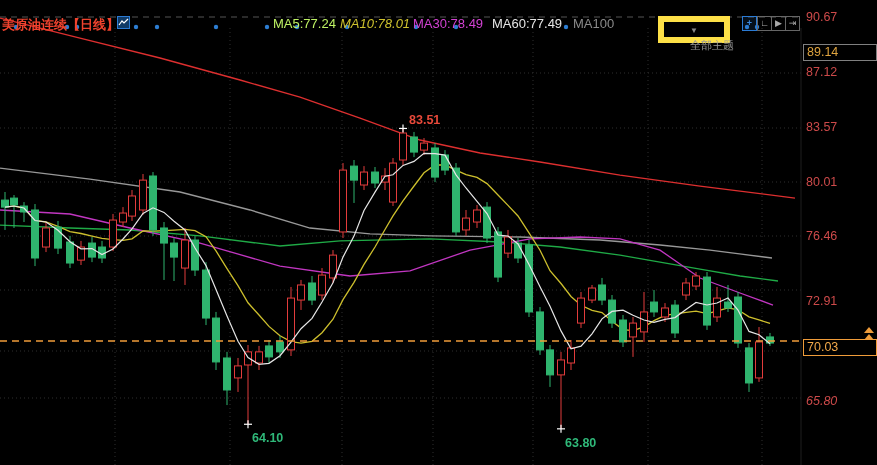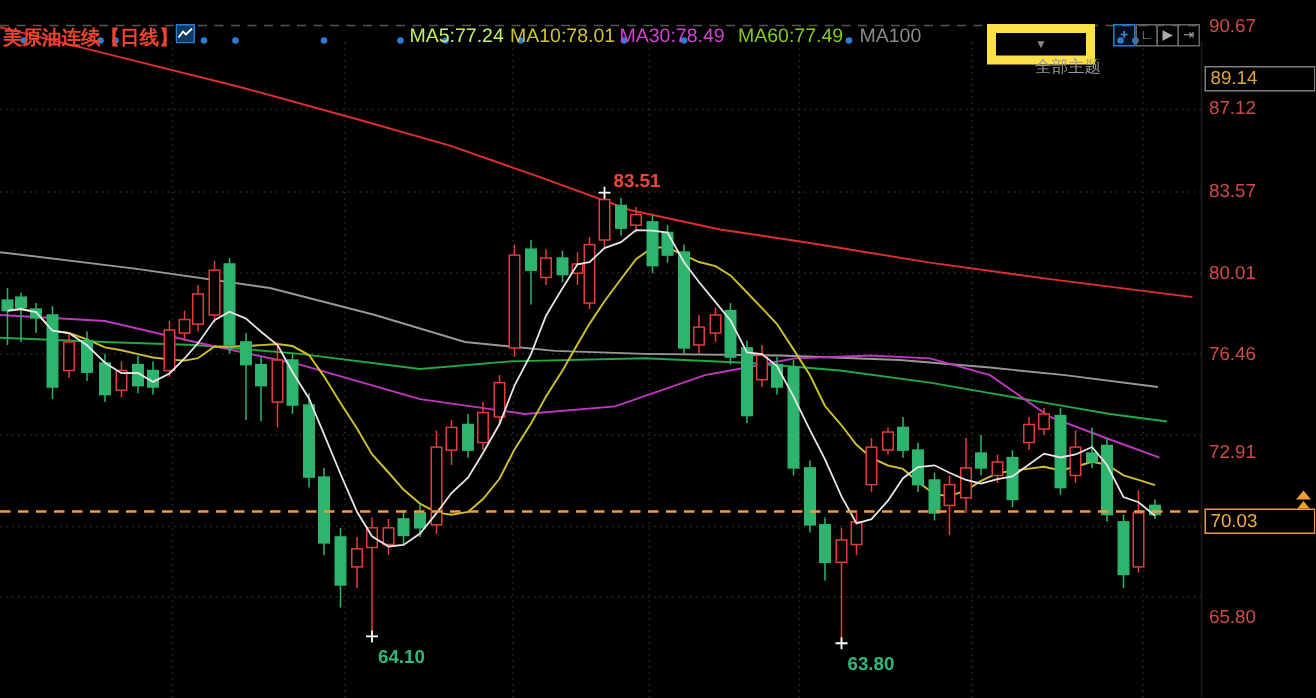--- a/index.html
+++ b/index.html
@@ -5,23 +5,23 @@
   html,body{margin:0;padding:0;background:#000;}
   .app{position:relative;width:877px;height:465px;background:#000;overflow:hidden;
        font-family:"Liberation Sans",sans-serif;}
   #chart{position:absolute;left:0;top:0;}
   .header{position:absolute;left:0;top:0;width:877px;height:24px;z-index:6;font-size:13px;white-space:nowrap;}
   .header span{position:absolute;top:16px;}
   .t-title{left:2px;color:#f0432e;font-weight:bold;font-size:13px;}
   .t-icon{left:117px;top:5px;width:13px;height:13px;}
   .t-magroup{left:133px;color:#e2e2e2;}
   .t-ma5{left:273px;color:#bef264;}
-  .t-ma10{left:340px;color:#cfc32e;}
+  .t-ma10{left:340px;color:#cfc32e;font-style:italic;}
   .t-ma30{left:413px;color:#d342d3;}
-  .t-ma60{left:492px;color:#84cc16;}
+  .t-ma60{left:492px;color:#e5e5e5;}
   .t-ma100{left:573px;color:#8a8a8a;}
   .t-dropdown{left:658px;top:3px;width:60px;height:15px;border:6px solid #fde047;color:#999;
       font-size:11px;text-align:center;line-height:15px;cursor:pointer;}
   .t-dropdown .arr{position:static;font-size:8px;color:#888;}
   .tool{top:4px;width:13px;height:13px;border:1px solid #666;color:#aaa;font-size:9px;
       text-align:center;line-height:13px;cursor:pointer;}
   .tool.active{border-color:#2b7bd4;color:#3b8be0;background:rgba(43,123,212,.12);font-weight:bold;}
   .ti1{left:742px;} .ti2{left:757px;} .ti3{left:771px;} .ti4{left:785px;}
   #axis{position:absolute;left:0;top:0;width:832px;height:465px;z-index:5;pointer-events:none;}
   .axlab{position:absolute;left:806px;font-size:12.5px;color:#cd4a4a;}
@@ -267,15 +267,15 @@
 
   <div id="axis">
       <div class="axlab" style="top: 10px;">90.67</div>
       <div class="axbox gray" style="top: 44px;">89.14</div>
       <div class="axlab" style="top: 65px;">87.12</div>
       <div class="axlab" style="top: 120px;">83.57</div>
       <div class="axlab" style="top: 175px;">80.01</div>
       <div class="axlab" style="top: 229px;">76.46</div>
       <div class="axlab" style="top: 294px;">72.91</div>
       <div class="axbox orange" style="top: 339px;">70.03</div>
-      <div class="axlab" style="top: 404px;">65.80</div>
+      <div class="axlab" style="top: 394px; font-style: italic;">65.80</div>
     </div>
 </div>
 
 </body></html>

